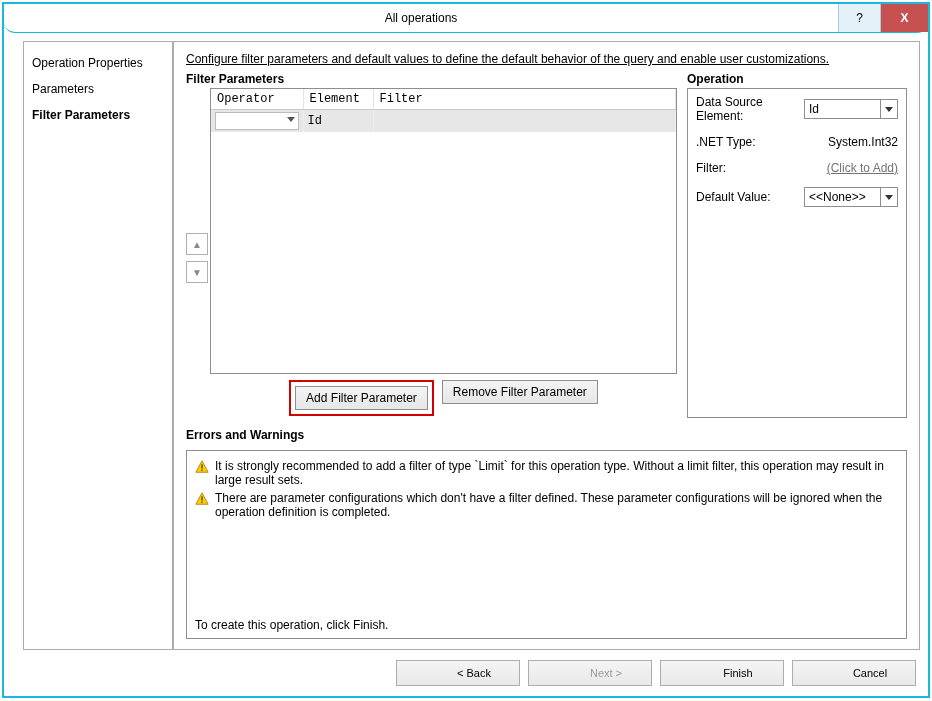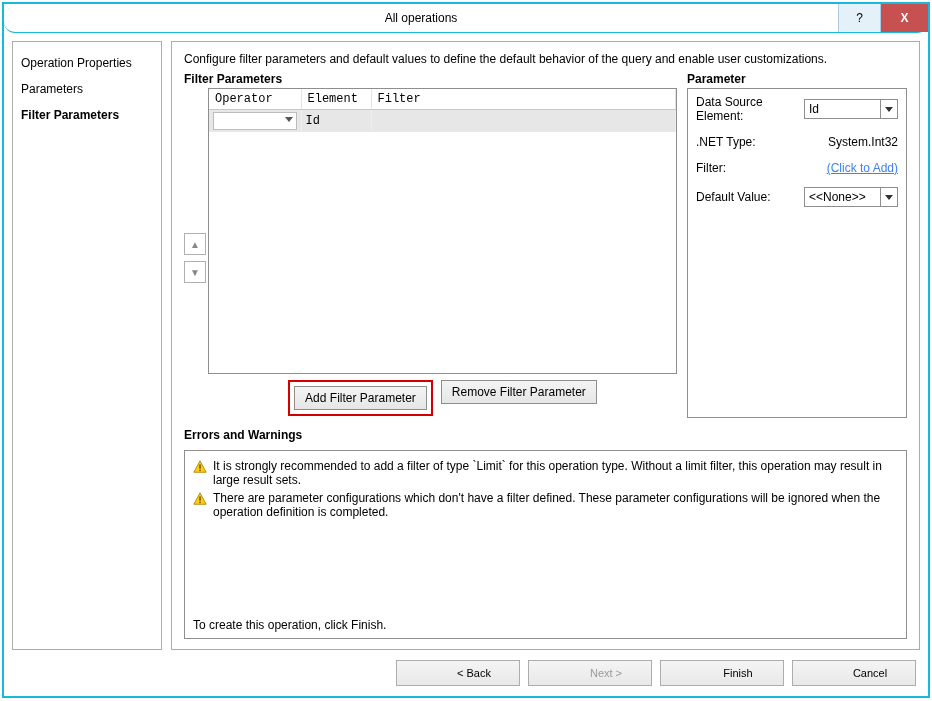--- a/index.html
+++ b/index.html
@@ -4,27 +4,27 @@
 <style>
   html,body{margin:0;padding:0;background:#fff;font-family:"Segoe UI",Tahoma,sans-serif;font-size:12px;color:#000;}
   .dialog{position:relative;width:928px;height:696px;margin:2px auto;border:2px solid #17b9dd;box-sizing:border-box;display:flex;flex-direction:column;}
   .titlebar{height:28px;background:#fff;display:flex;align-items:center;border-bottom:1px solid #17b9dd;border-radius:11px;}
   .titlebar .title{flex:1;text-align:center;font-size:12px;}
   .titlebar .btns{display:flex;height:100%;}
   .titlebar .tbtn{width:42px;display:flex;align-items:center;justify-content:center;border-left:1px solid #aecbe2;box-sizing:border-box;height:100%;}
   .titlebar .tbtn.help{background:#e5f1f9;}
   .titlebar .tbtn.close{background:#c75050;color:#fff;width:48px;}
   .body{flex:1;display:flex;flex-direction:column;padding:8px;gap:8px;}
-  .main-row{flex:1;display:flex;gap:9px;min-height:0;}
+  .main-row{flex:1;display:flex;gap:0;min-height:0;margin-left:11px;}
   .nav{width:150px;border:1px solid #acacac;box-sizing:border-box;padding:8px 6px;}
   .nav .item{padding:6px 2px;font-size:12px;cursor:default;}
   .nav .item.sel{font-weight:bold;}
   .content{flex:1;border:1px solid #acacac;box-sizing:border-box;padding:10px 12px;display:flex;flex-direction:column;gap:6px;min-width:0;}
   .heading{font-size:17px;font-weight:bold;}
-  .desc{font-size:12px;}
+  .desc{font-size:12px;text-decoration:underline;}
   .cols{flex:1;display:flex;gap:10px;min-height:0;}
   .col-left{flex:1;display:flex;flex-direction:column;}
   .col-right{width:220px;display:flex;flex-direction:column;}
   .seclabel{font-weight:bold;font-size:12px;margin-bottom:2px;}
   .filter-box{flex:1;border:1px solid #8e8e8e;position:relative;display:flex;flex-direction:column;font-family:Liberation Mono, monospace;}
   .arrows{position:absolute;left:-24px;top:145px;display:flex;flex-direction:column;gap:6px;}
   .arrows .abtn{width:20px;height:20px;border:1px solid #b0b0b0;background:#fff;display:flex;align-items:center;justify-content:center;font-size:10px;color:#888;}
   .table{width:100%;border-collapse:collapse;table-layout:fixed;}
   .table th{background:#fff;border-bottom:1px solid #c8c8c8;border-right:1px solid #e4e4e4;font-weight:normal;text-align:left;padding:3px 6px;font-size:12px;}
   .table td{padding:2px 4px;font-size:12px;border-right:1px solid #eee;}
@@ -35,21 +35,21 @@
   .filter-actions{display:flex;gap:8px;justify-content:center;padding:6px 0 2px 0;}
   .btn{min-width:132px;height:24px;border:1px solid #8e8e8e;background:linear-gradient(#f4f4f4,#e6e6e6);font-size:12px;display:flex;align-items:center;justify-content:center;padding:8px 10px;box-sizing:border-box;}
   .highlight{border:2px solid #d40000;padding:4px;display:inline-flex;}
   .props{flex:1;border:1px solid #8e8e8e;padding:6px 8px;display:flex;flex-direction:column;gap:12px;}
   .prow{display:flex;align-items:center;gap:4px;}
   .prow .plab{flex:1;font-size:12px;}
   .prow .pval{font-size:12px;}
   .dropdown{border:1px solid #8e8e8e;height:20px;display:flex;align-items:center;padding:0 4px;position:relative;min-width:94px;box-sizing:border-box;}
   .dropdown .dd-arrow{position:absolute;right:0;top:0;bottom:0;width:16px;border-left:1px solid #8e8e8e;display:flex;align-items:center;justify-content:center;}
   .dropdown .dd-arrow::after{content:"";border-left:4px solid transparent;border-right:4px solid transparent;border-top:5px solid #333;}
-  .link{color:#3b82f6;text-decoration:underline;cursor:pointer;}
+  .link{color:#737373;text-decoration:underline;cursor:pointer;}
   .errbox{border:1px solid #8e8e8e;padding:6px 8px;height:175px;display:flex;flex-direction:column;overflow:auto;}
   .err-item{display:flex;gap:6px;align-items:flex-start;padding:2px 0;}
   .warn-icon{width:14px;height:14px;flex-shrink:0;margin-top:1px;}
   .footer-note{font-size:12px;padding-top:4px;margin-top:auto;}
   .dlg-buttons{display:flex;gap:8px;justify-content:flex-end;padding:2px 4px;}
   .dbtn{width:90px;height:24px;border:1px solid #adadad;background:linear-gradient(#f4f4f4,#e8e8e8);font-size:11px;display:flex;align-items:center;justify-content:center;padding-left:32px;}
   .dbtn.disabled{color:#9a9a9a;}
   svg{display:block;}
 </style>
 </head>
@@ -118,21 +118,21 @@
               <div class="filter-actions">
                 <span class="highlight">
                   <div class="btn">Add Filter Parameter</div>
                 </span>
                 <div class="btn" style="min-width:148px;">Remove Filter Parameter</div>
               </div>
             </div>
           </div>
 
           <div class="col-right">
-            <div class="seclabel">Parameter</div>
+            <div class="seclabel">Operation</div>
             <div class="props">
               <div class="prow">
                 <div class="plab">Data Source Element:</div>
                 <div class="dropdown">
                   <span>Id</span>
                   <span class="dd-arrow"></span>
                 </div>
               </div>
               <div class="prow">
                 <div class="plab">.NET Type:</div>

